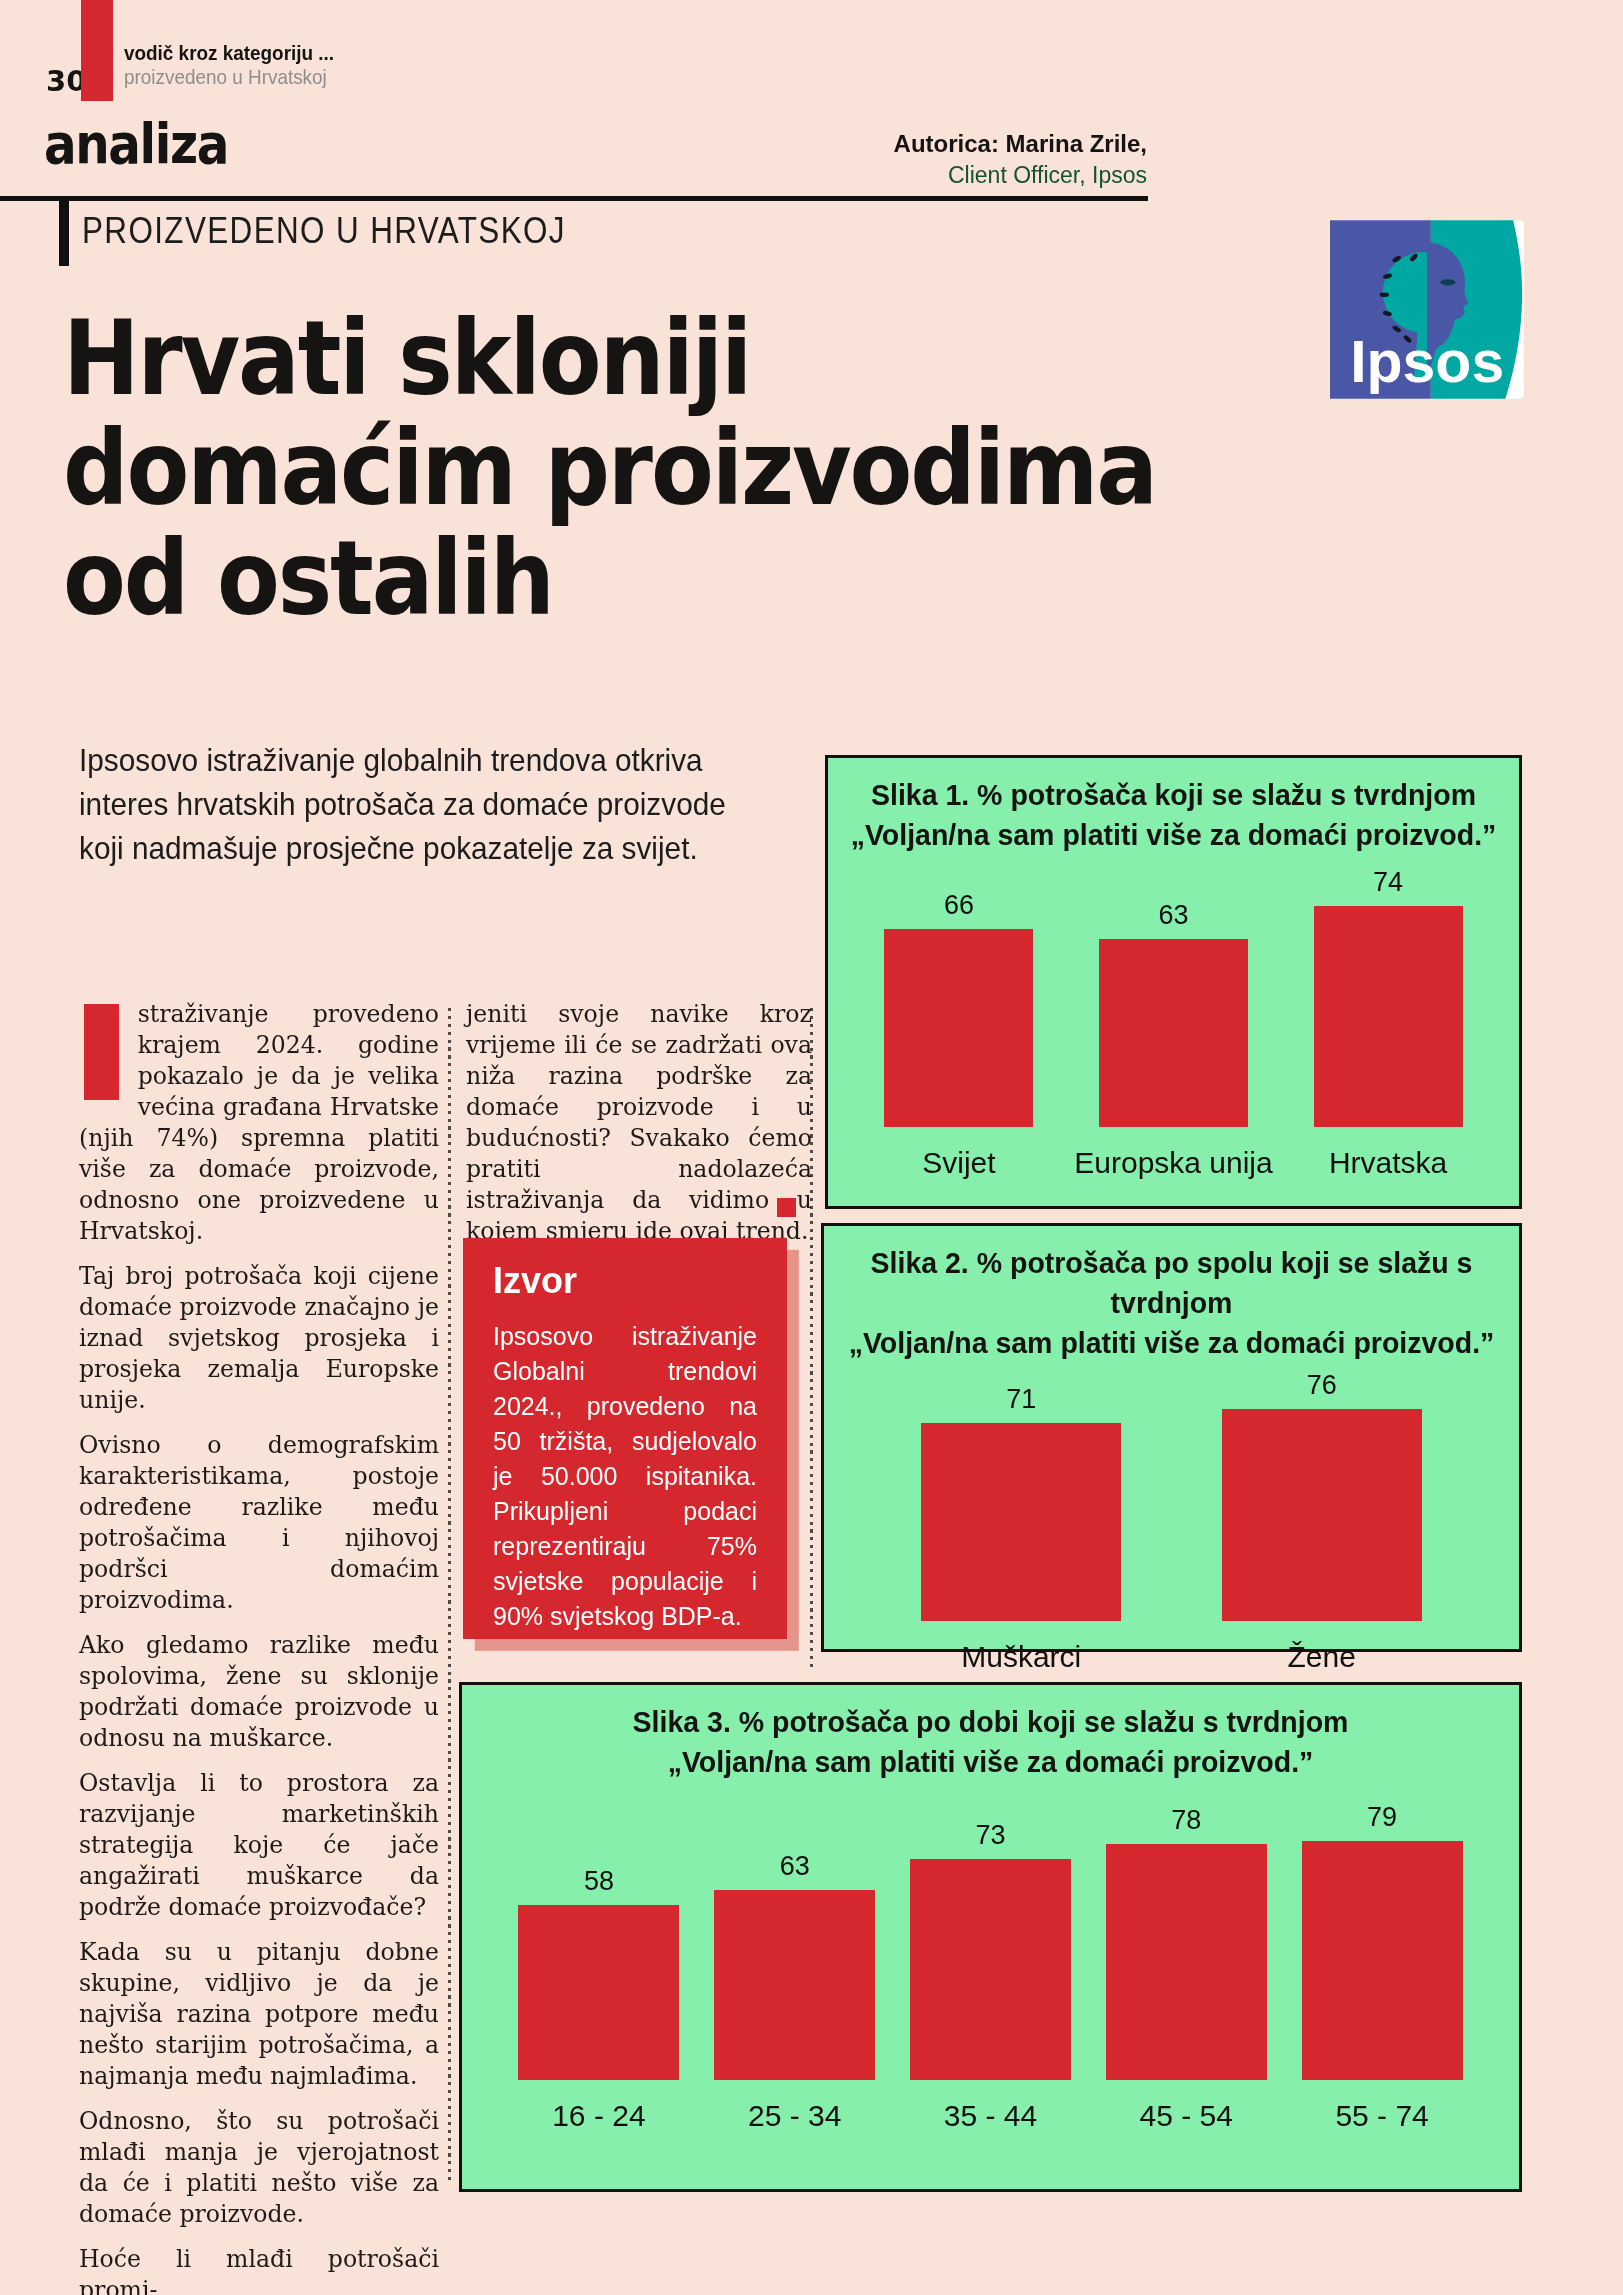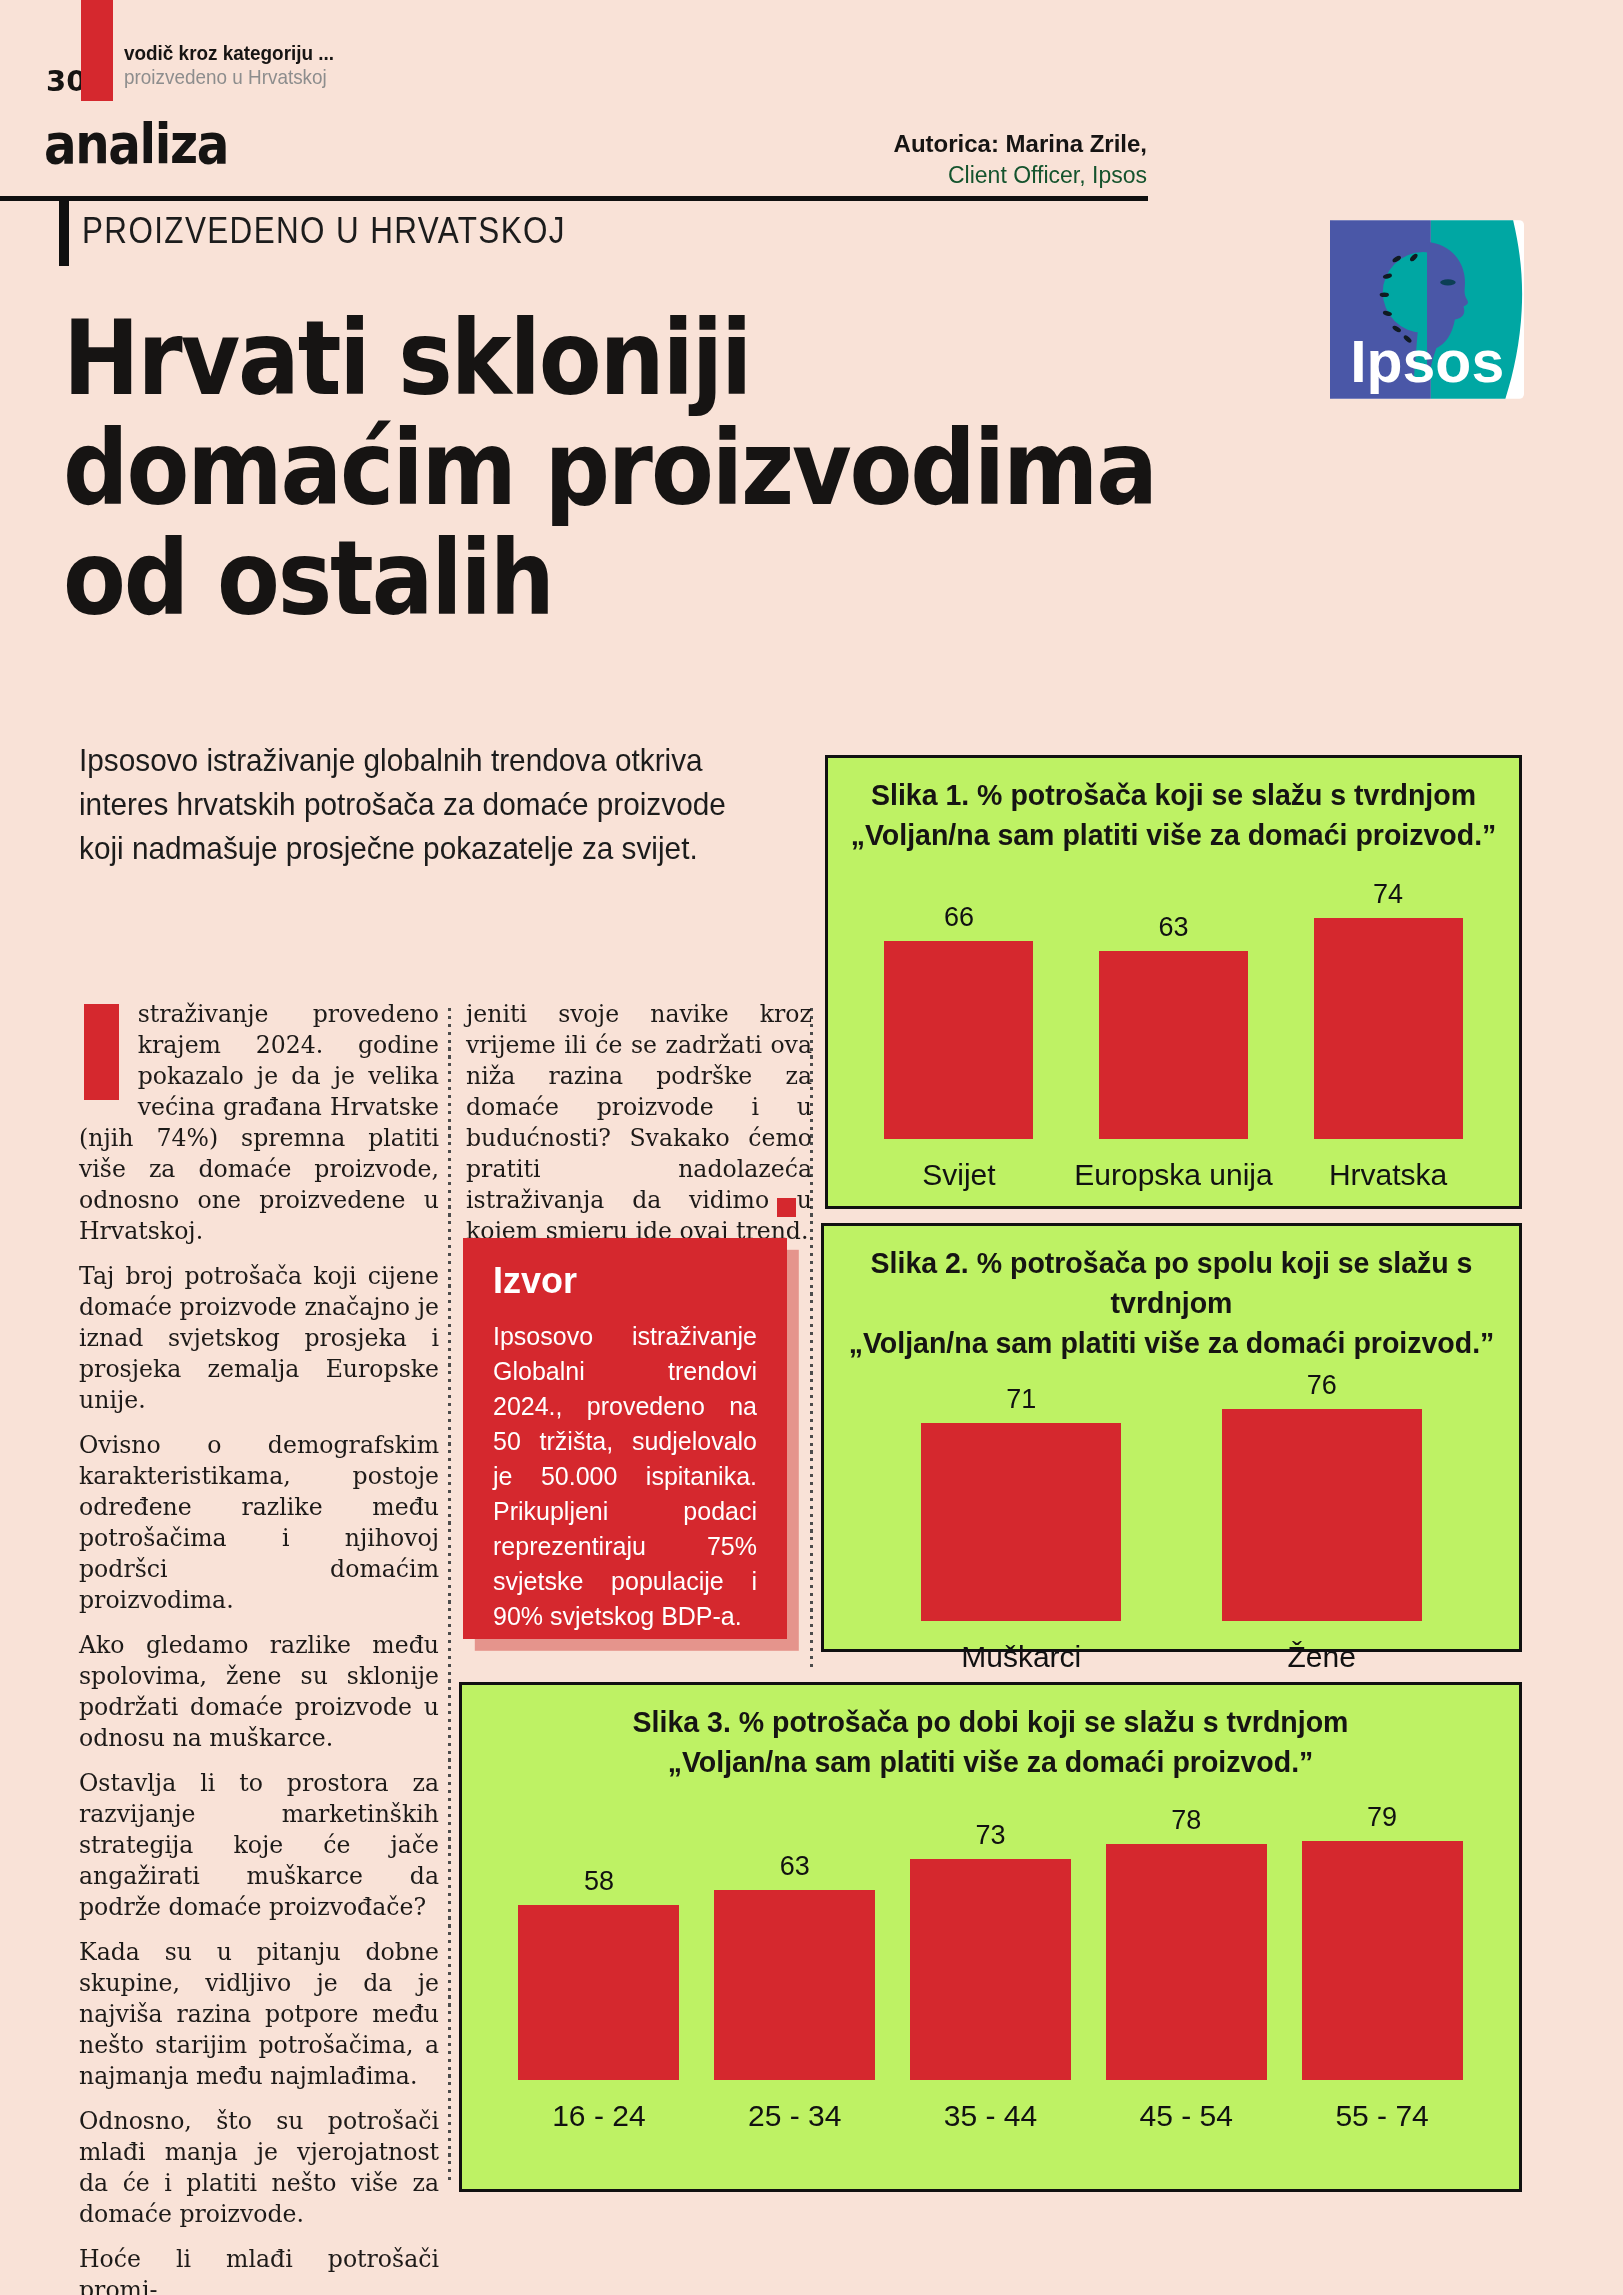--- a/index.html
+++ b/index.html
@@ -46,28 +46,28 @@
   .sep1{left:448px;top:1008px;height:1176px;}
   .sep2{left:810px;top:1008px;height:664px;}
 
   
   .izvor{position:absolute;left:463px;top:1238px;width:324px;height:401px;background:#d5282e;
         box-shadow:11.8px 11.8px 0 #e5948c;box-sizing:border-box;padding:22px 30px;}
   .izvor-title{font-size:36px;font-weight:bold;color:#fff;margin-bottom:17.3px;}
   .izvor-body{font-size:25px;line-height:35px;color:#fff;text-align:justify;}
 
   
-  .chart{position:absolute;background:#bef264;border:3.1px solid #111;box-sizing:border-box;}
+  .chart{position:absolute;background:#86efac;border:3.1px solid #111;box-sizing:border-box;}
   #chart1{left:825px;top:755px;width:697px;height:454px;}
   #chart2{left:821px;top:1223px;width:701px;height:429px;}
   #chart3{left:459px;top:1682px;width:1063px;height:510px;}
   .chart-title{text-align:center;font-weight:bold;font-size:30px;line-height:40px;margin-top:17.3px;
         transform:scaleX(.95);}
   .bars{display:flex;align-items:flex-end;}
-  #chart1 .bars{height:259px;margin-top:25px;padding:0 23.6px;}
+  #chart1 .bars{height:259px;margin-top:13px;padding:0 23.6px;}
   #chart2 .bars{height:250px;margin-top:7.9px;padding:0 47px;align-items:flex-end;}
   #chart3 .bars{height:276px;margin-top:22px;padding:0 39px;}
   .bar-col{flex:1;display:flex;flex-direction:column;align-items:center;justify-content:flex-end;}
   .bar-value{font-size:27px;margin-bottom:7.9px;color:#111;}
   .bar-rect{background:#d5282e;}
   #chart1 .bar-rect{width:149px;}
   #chart2 .bar-rect{width:200px;}
   #chart3 .bar-rect{width:161px;}
   .cats{display:flex;margin-top:19px;}
   #chart1 .cats,#chart2 .cats{padding:0 23.6px;}

